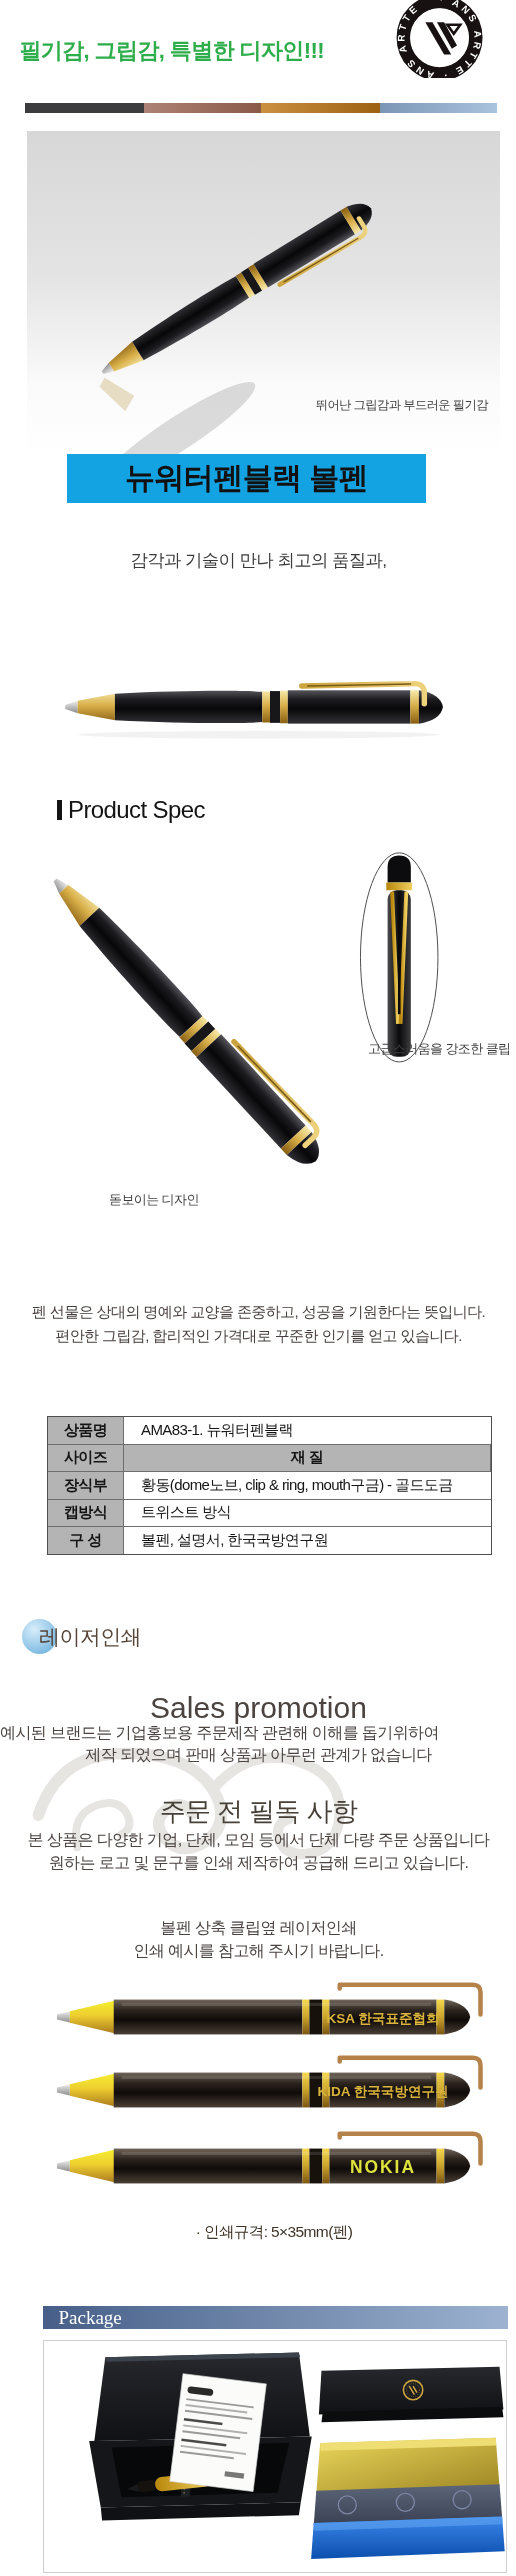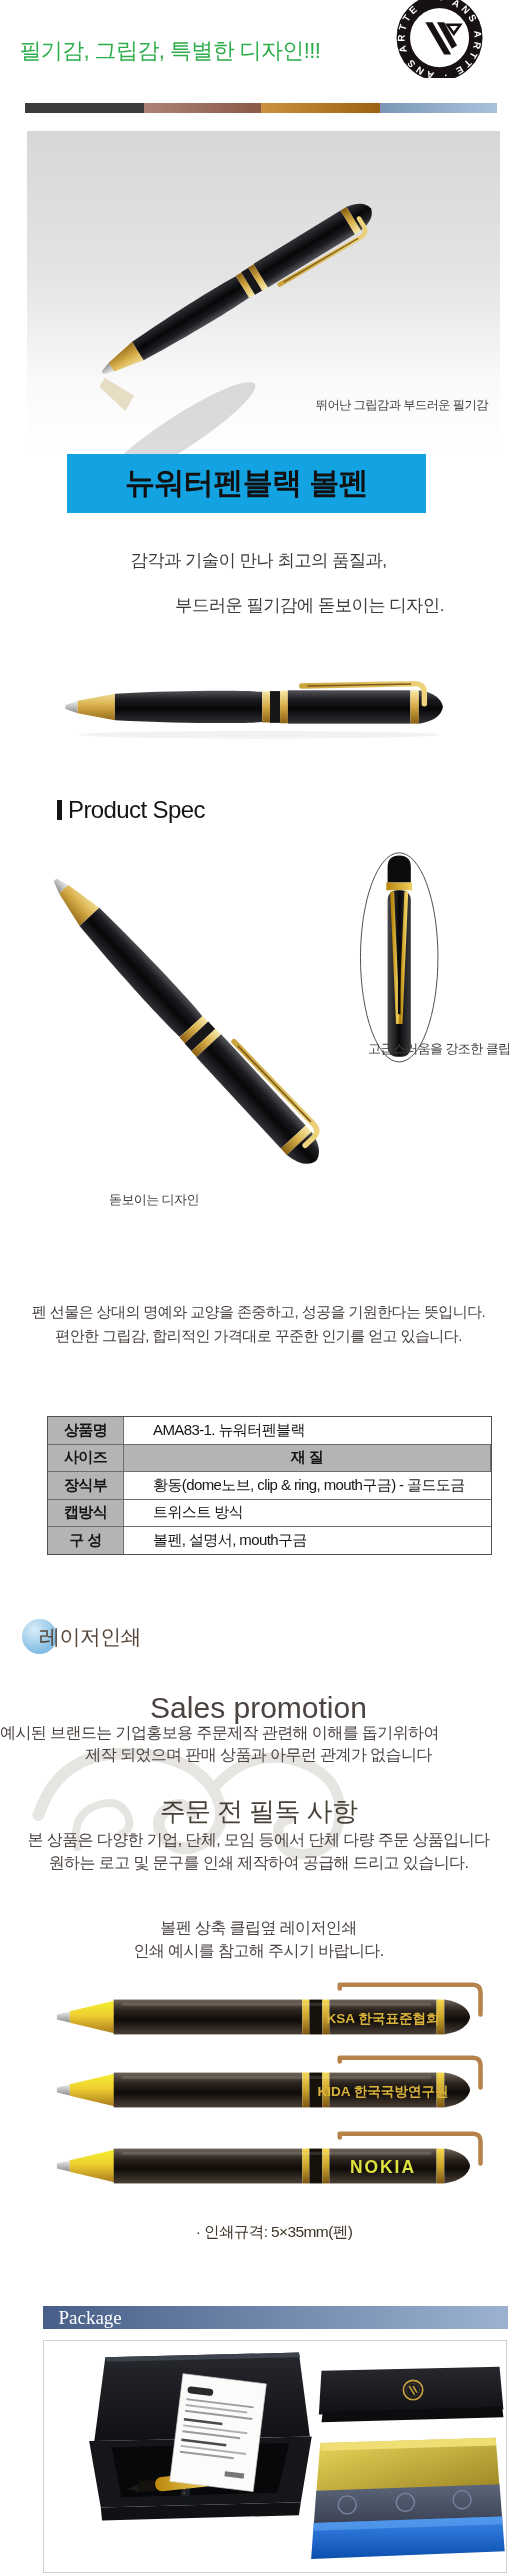--- a/index.html
+++ b/index.html
@@ -1,37 +1,37 @@
 <!DOCTYPE html>
 <html style="font-size:10.3px"><head>
 <meta charset="utf-8">
 <style>
   html,body{margin:0;padding:0;background:#fff;}
   .page{position:relative;width:517px;height:2576px;background:#fff;overflow:hidden;
         font-family:"Liberation Sans",sans-serif;color:#222;}
   .abs{position:absolute;}
 
   
-  .tagline{left:19.4px;top:36px;font-size:22px;letter-spacing:-0.6px;color:#2ead4b;font-weight:400;}
+  .tagline{left:19.4px;top:36px;font-size:22px;letter-spacing:-0.6px;color:#2ead4b;font-weight:700;}
   .brand-logo{left:393px;top:0;}
 
   
   .colorbar{left:25px;top:103px;width:472px;height:10.3px;display:flex;}
   .colorbar div{height:100%;}
   .seg1{width:119px;background:#3c3c3e;}
   .seg2{width:117px;background:linear-gradient(90deg,#ad8276,#8a5948);}
   .seg3{width:119px;background:linear-gradient(90deg,#cb9140,#9c6212);}
   .seg4{width:117px;background:linear-gradient(90deg,#7b95b6,#a9c3de);}
 
   
   .photo1{left:26.5px;top:131px;width:473px;height:323px;
           background:linear-gradient(180deg,#d7d7d7 0%,#e4e4e4 45%,#fafafa 78%,#ffffff 100%);}
   .photo1-caption{right:11.6px;top:266px;font-size:12.3px;color:#3c3c3c;letter-spacing:-0.6px;}
 
-  .banner{left:67px;top:454px;width:359px;height:59px;background:#14a3e2;
+  .banner{left:67px;top:454px;width:359px;height:49px;background:#14a3e2;
           display:flex;align-items:center;justify-content:center;}
   .banner span{font-size:30px;font-weight:600;color:#111;letter-spacing:-0.6px;}
 
   .sub1{left:0;top:548px;width:517px;text-align:center;font-size:17.4px;color:#3a3a3a;letter-spacing:-0.6px;}
   .sub2{left:103px;top:593px;width:413px;text-align:center;font-size:17.4px;color:#3a3a3a;letter-spacing:-0.6px;}
 
   
   .penrow{left:0;top:652px;}
   .spec-head{left:49px;top:796px;display:flex;align-items:center;gap:6.5px;padding-left:8px;}
   .spec-head .bar{width:4.5px;height:20.7px;background:#141414;}
@@ -44,21 +44,21 @@
   .desc{left:0;top:1300px;width:517px;text-align:center;font-size:15px;line-height:24px;
         color:#453e3b;letter-spacing:-0.6px;}
 
   
   .spec-table{left:47px;top:1416px;width:443px;border:1.3px solid #4f4f4f;
               display:grid;grid-template-columns:76px 1fr;}
   .cell{height:26.5px;display:flex;align-items:center;border-top:0.6px solid #6e6e6e;
         font-size:15px;color:#151515;letter-spacing:-0.6px;}
   .cell.first{border-top:none;}
   .th{background:#b4b4b4;justify-content:center;font-weight:bold;border-right:0.6px solid #6e6e6e;}
-  .td{padding-left:29px;background:#fff;}
+  .td{padding-left:17px;background:#fff;}
 
   
   .badge-circle{left:22px;top:1619px;width:35px;height:35px;border-radius:50%;
                 background:radial-gradient(circle at 35% 30%,#d8edfa,#5fa9da);}
   .badge-text{left:39px;top:1623px;font-size:21px;color:#564538;letter-spacing:-0.6px;}
   .swirl{left:19.4px;top:1718px;}
   .sales-title{left:0;top:1691px;width:517px;text-align:center;font-size:30px;font-weight:300;color:#4a4340;}
   .sales-l1{left:0;top:1723px;width:517px;font-size:16px;color:#4a4340;letter-spacing:-0.6px;}
   .sales-l2{left:0;top:1745px;width:517px;text-align:center;font-size:16px;color:#4a4340;letter-spacing:-0.6px;}
   .notice-title{left:0;top:1794px;width:517px;text-align:center;font-size:26px;color:#474038;letter-spacing:-0.6px;}
@@ -210,21 +210,20 @@
       <polygon points="120,382 166,410 152,434 112,396" fill="#d9c9a0" opacity="0.6"></polygon>
       <use href="#photo-pen" transform="translate(117,374) rotate(-31.5) scale(1,-1)"></use>
     </svg>
     <div class="abs photo1-caption">뛰어난 그립감과 부드러운 필기감</div>
   </div>
 
   <div class="abs banner">
     <span>뉴워터펜블랙 볼펜</span>
   </div>
   <div class="abs sub1">감각과 기술이 만나 최고의 품질과,</div>
-  <div class="abs sub2">부드러운 필기감에 돋보이는 디자인.</div>
 
   <svg class="abs penrow" width="517" height="97" viewBox="0 0 800 150">
     <ellipse cx="400" cy="128" rx="280" ry="6" fill="#000" opacity="0.05"></ellipse>
     <use href="#photo-pen" transform="translate(101,85) scale(1.2)"></use>
   </svg>
 
   <div class="abs spec-head">
     <div class="bar"></div>
     <div class="txt">Product Spec</div>
   </div>
@@ -252,21 +251,21 @@
   <div class="abs spec-table">
     <div class="cell th first">상품명</div>
     <div class="cell td first">AMA83-1. 뉴워터펜블랙</div>
     <div class="cell th">사이즈</div>
     <div class="cell th">재 질</div>
     <div class="cell th">장식부</div>
     <div class="cell td">황동(dome노브, clip &amp; ring, mouth구금) - 골드도금</div>
     <div class="cell th">캡방식</div>
     <div class="cell td">트위스트 방식</div>
     <div class="cell th">구 성</div>
-    <div class="cell td">볼펜, 설명서, mouth구금</div>
+    <div class="cell td">볼펜, 설명서, 한국국방연구원</div>
   </div>
 
   <div class="abs badge-circle"></div>
   <div class="abs badge-text">레이저인쇄</div>
 
   <svg class="abs swirl" width="349" height="149" viewBox="0 0 540 230">
     <g fill="none" stroke="#e7e5e2" stroke-linecap="round">
       <path d="M30,150 Q60,60 150,55 Q260,50 300,110 Q330,160 290,190 Q250,215 225,185 Q205,158 230,140 Q255,125 268,148" stroke-width="18"></path>
       <path d="M300,110 Q360,40 440,70 Q505,95 495,160 Q487,205 445,210 Q410,213 402,185 Q396,162 418,156" stroke-width="16"></path>
       <path d="M90,200 Q80,150 120,135 Q155,123 168,150 Q177,170 158,180" stroke-width="12"></path>

